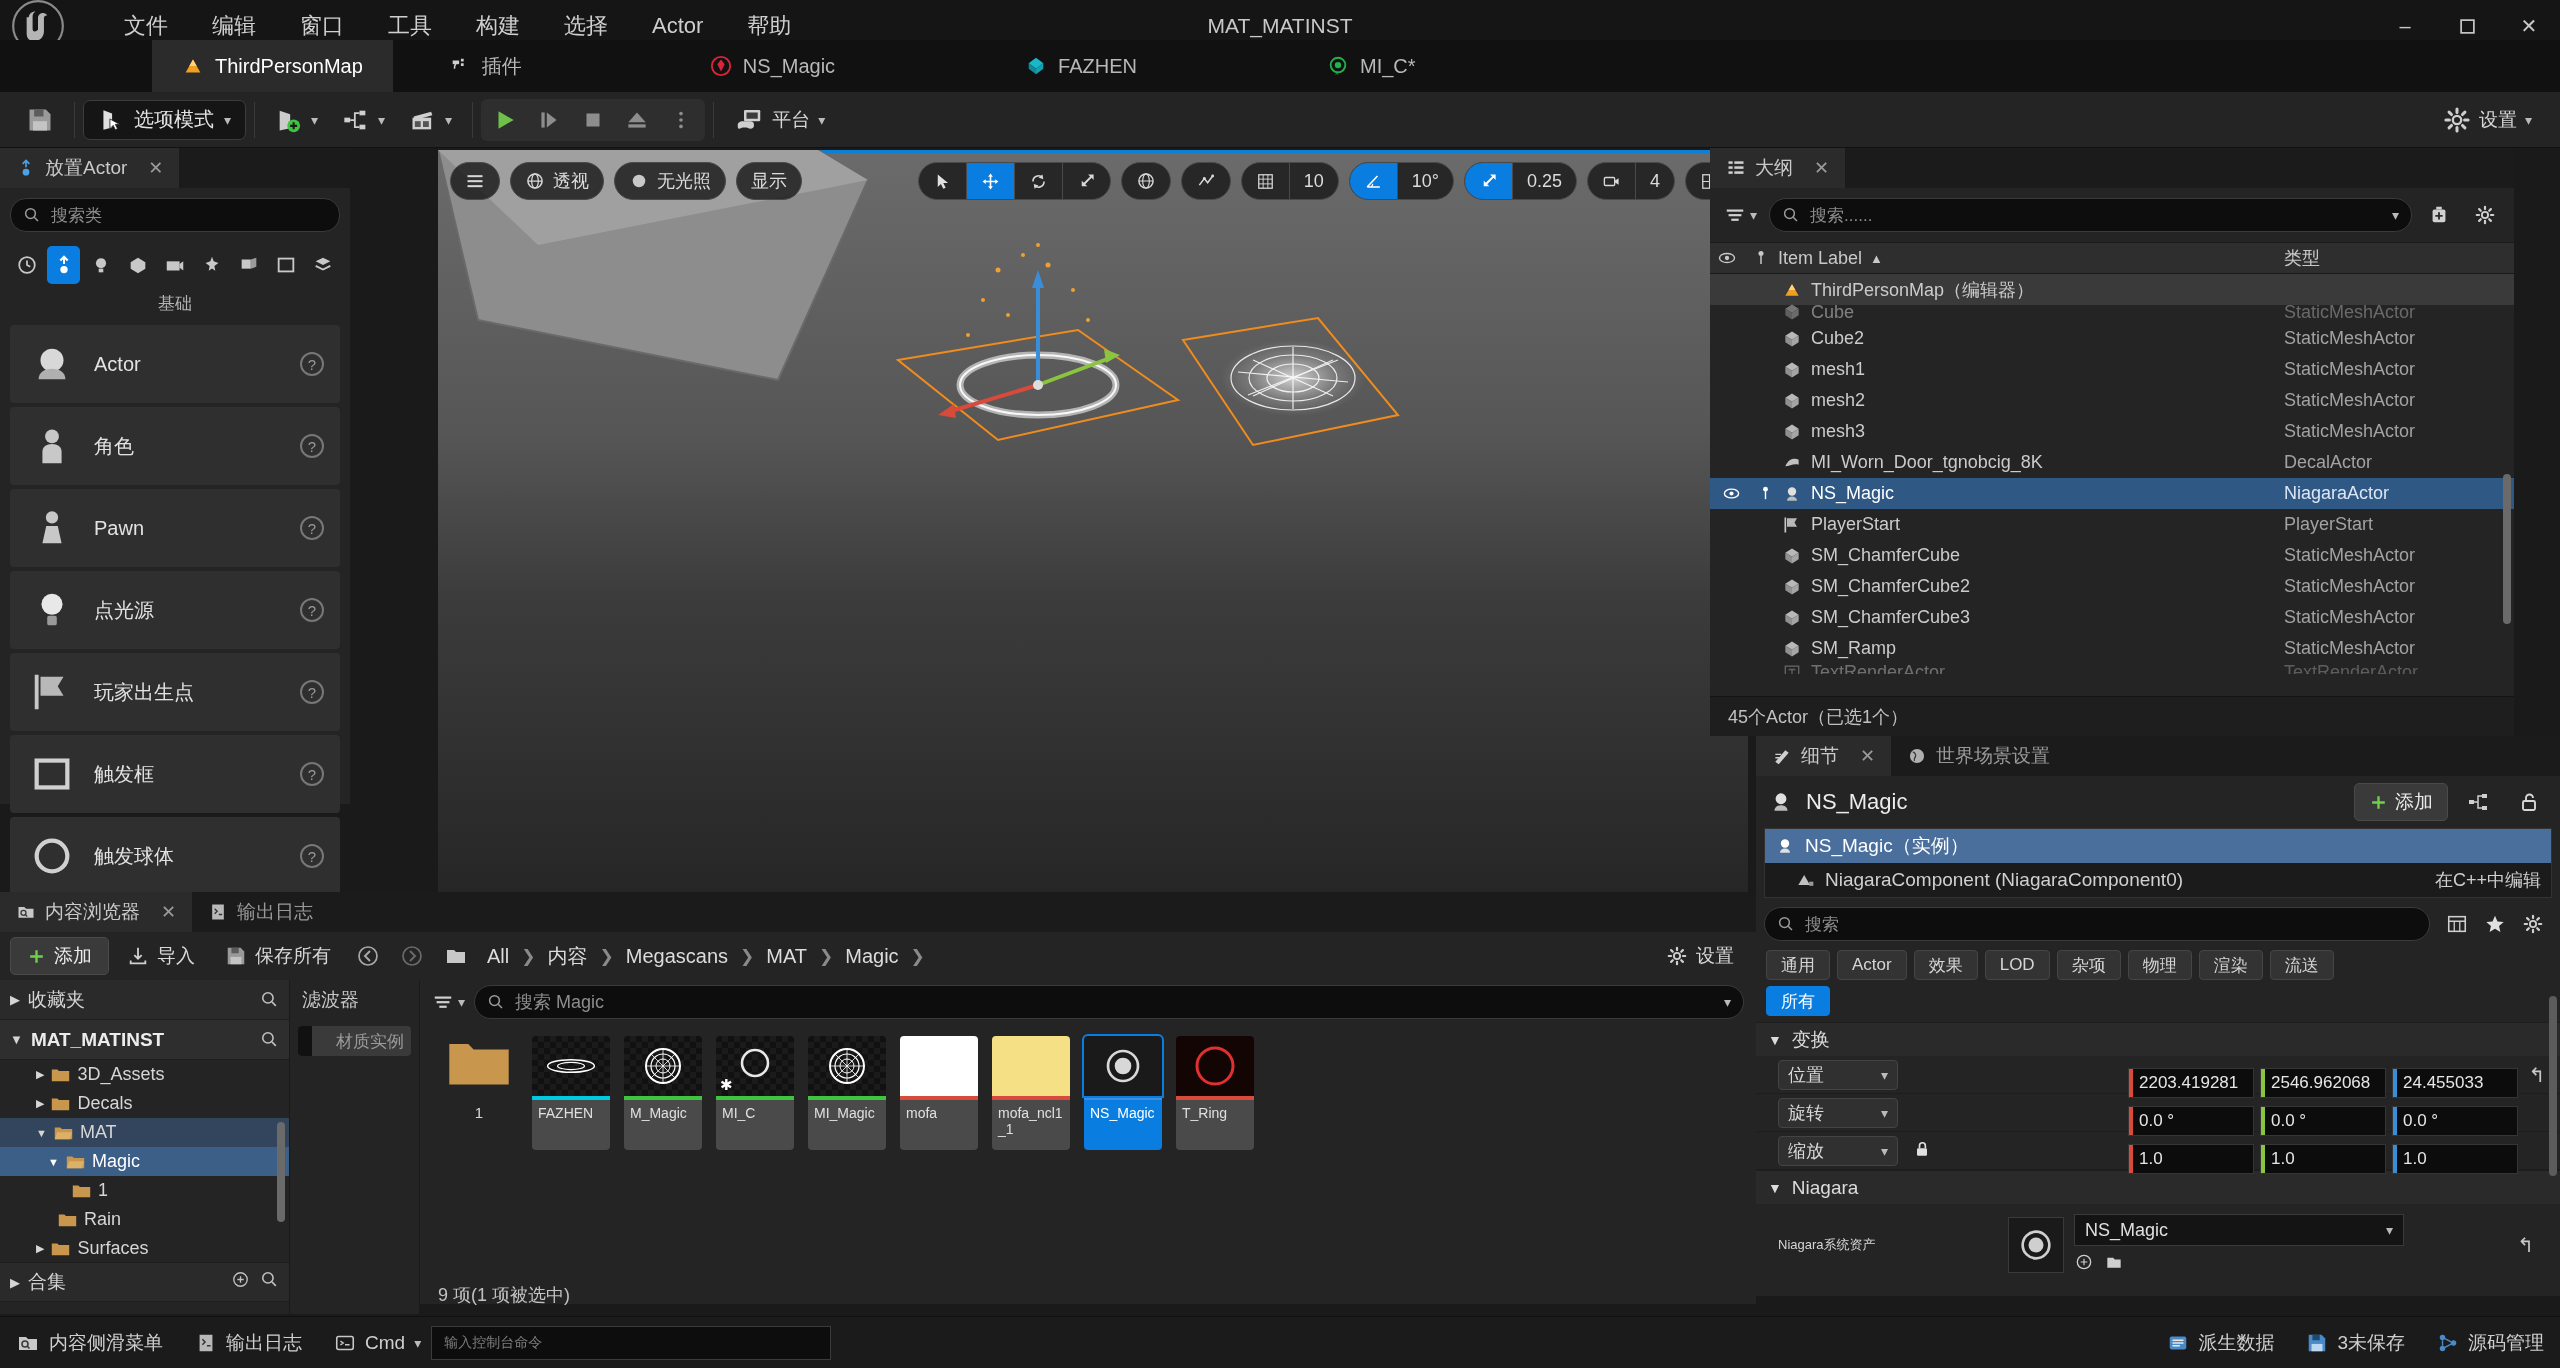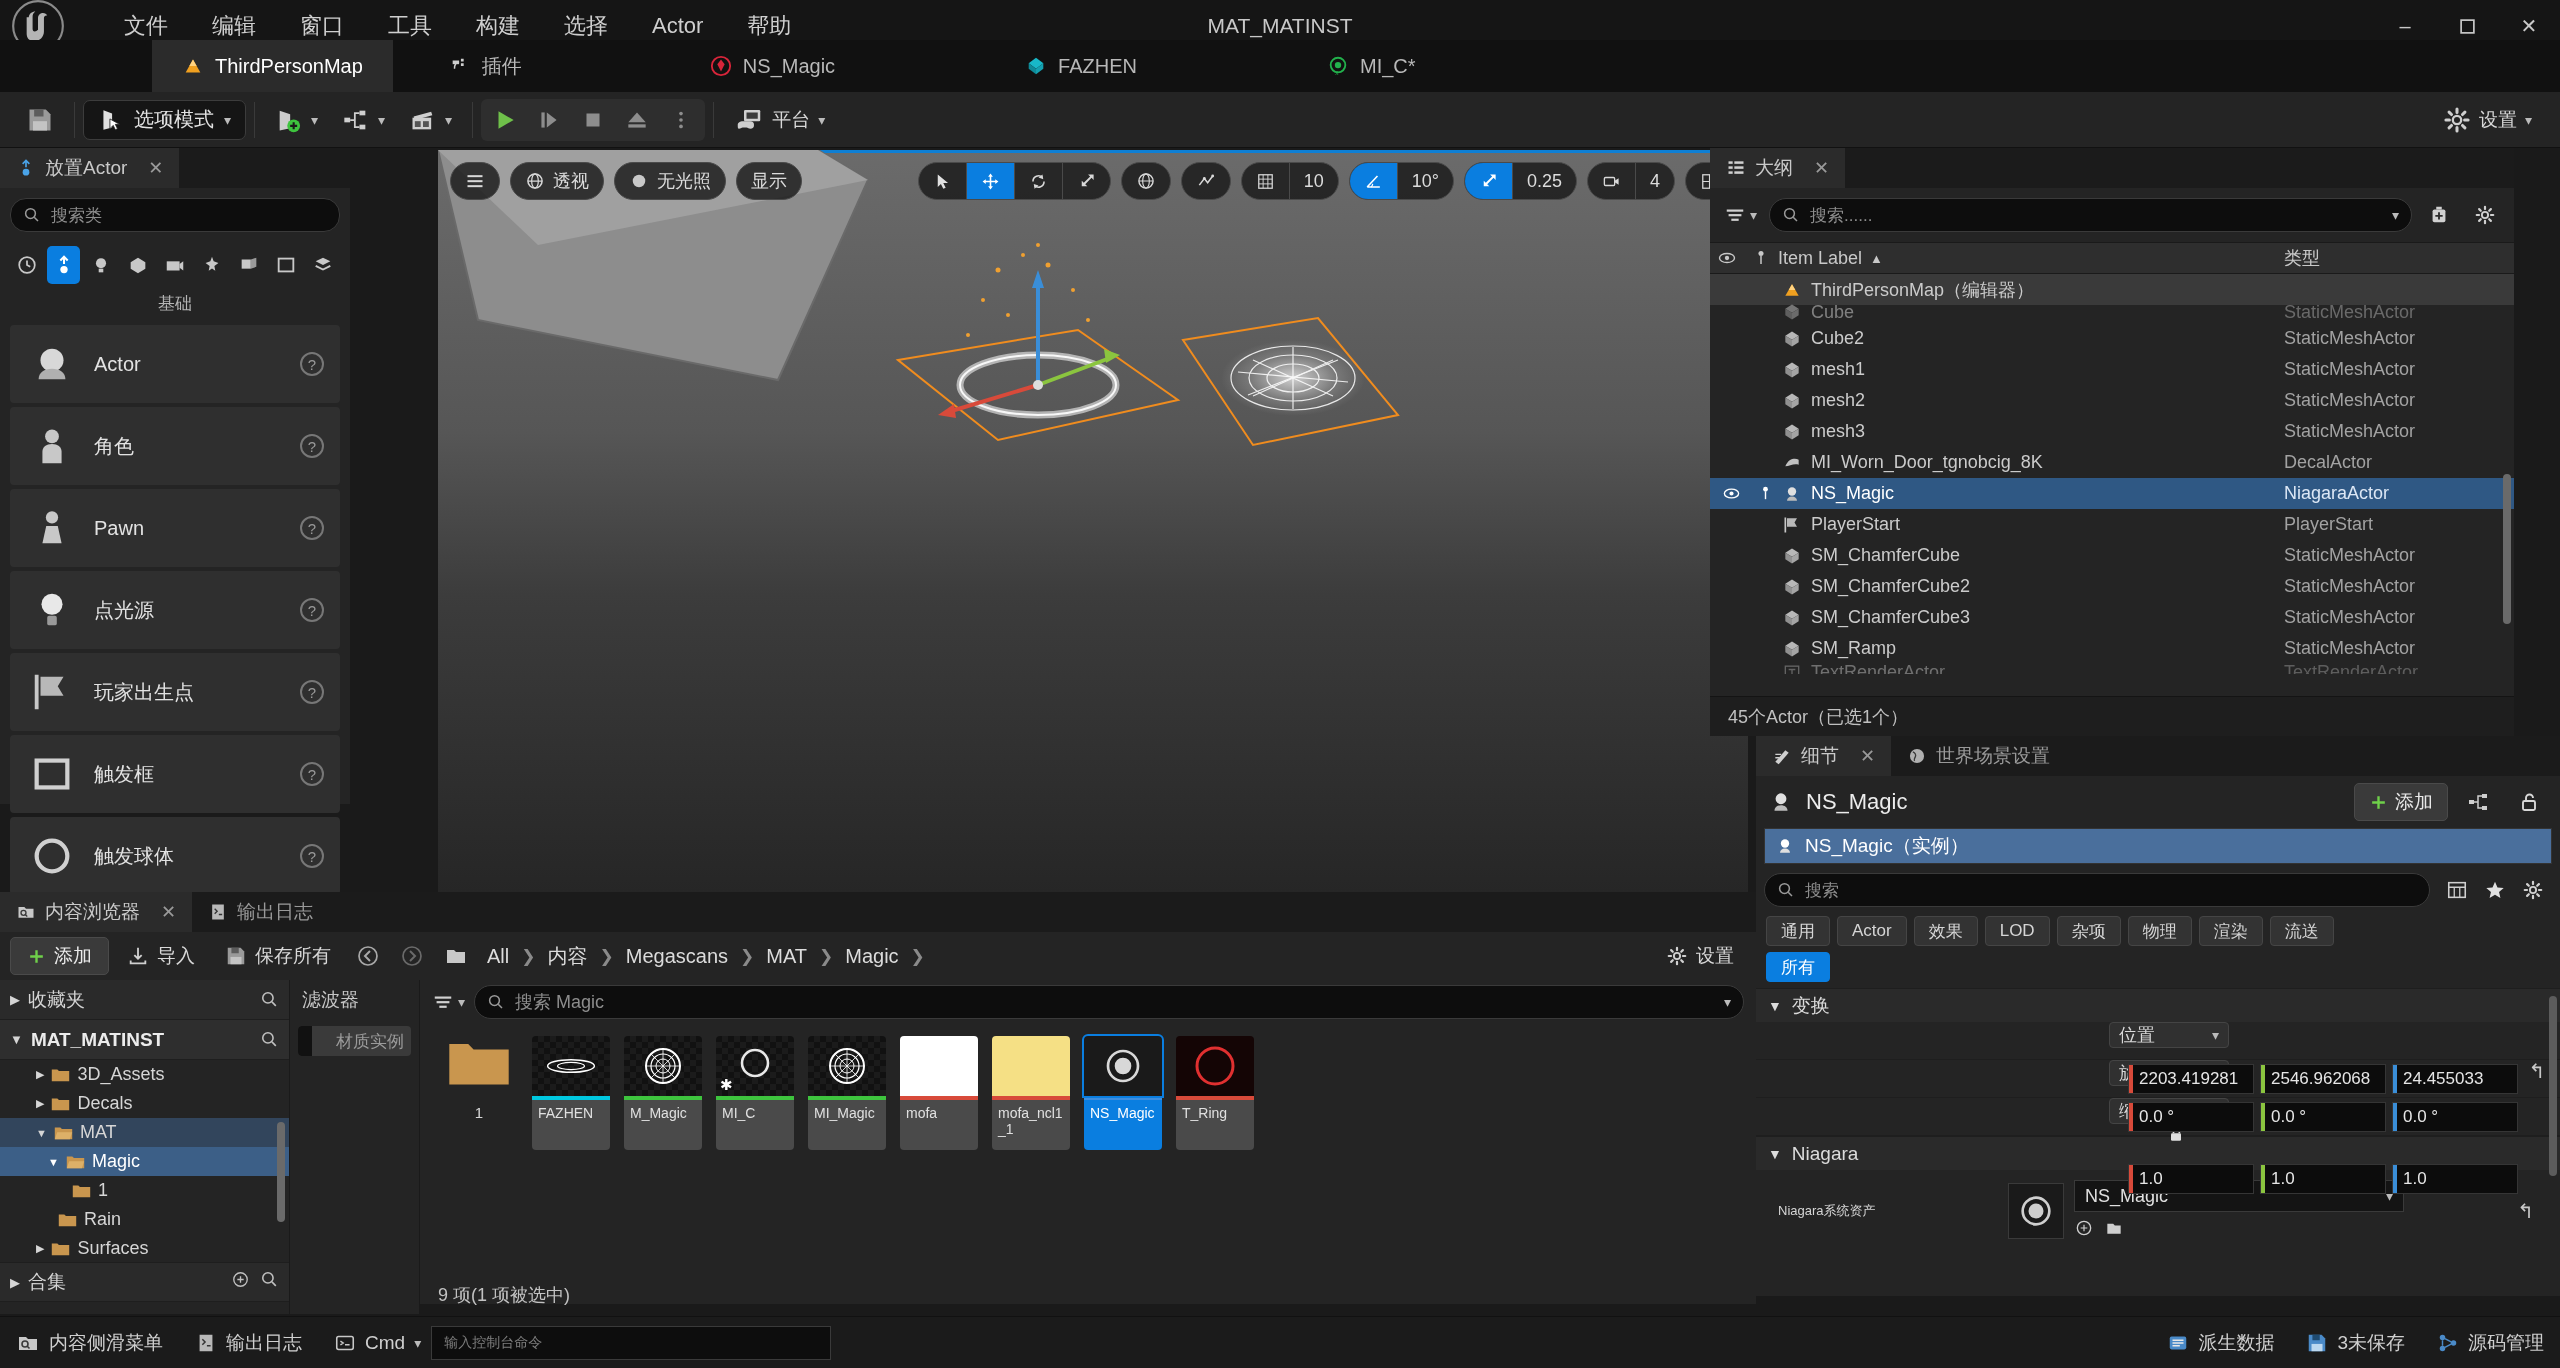--- a/index.html
+++ b/index.html
@@ -173,21 +173,21 @@
   .chiprow { display: flex; flex-wrap: wrap; gap: 7px; padding: 0 10px 6px 10px; }
   .chip {
     background: #333; border: 1px solid #454545; border-radius: 4px; height: 30px;
     padding: 0 14px; display: flex; align-items: center; font-size: 17px; color: #d5d5d5;
   }
   .chip.on { background: #0a7ee0; border-color: #0a7ee0; color: #fff; }
   .sect-head {
     display: flex; align-items: center; gap: 10px; height: 34px; padding: 0 12px;
     background: #2a2a2a; font-size: 19px; color: #dcdcdc; border-top: 1px solid #1e1e1e;
   }
-  .prop-row { display: flex; align-items: center; height: 38px; padding: 0 0 0 22px; border-bottom: 1px solid #1e1e1e; flex-direction: column; }
+  .prop-row { display: flex; align-items: center; height: 38px; padding: 0 0 0 22px; border-bottom: 1px solid #1e1e1e; }
   .prop-name {
     width: 120px; height: 30px; background: #303030; border: 1px solid #444; border-radius: 4px;
     display: flex; align-items: center; justify-content: space-between; padding: 0 9px; font-size: 18px; color: #dadada;
   }
   .prop-vals { margin-left: auto; display: flex; align-items: center; gap: 6px; padding-right: 10px; }
   .vfield {
     width: 126px; height: 30px; background: #0c0c0c; border: 1px solid #353535;
     display: flex; align-items: center; font-size: 17px; color: #e6e6e6; padding-left: 10px; position: relative; margin-top: 16px;
   }
   .vfield::before { content:''; position: absolute; left: 0; top: 0; bottom: 0; width: 4px; }
@@ -1057,20 +1057,28 @@
         </svg>
       </div>
   </div>
   <div class="comp-list">
     <div class="comp-row sel">
       <svg width="20" height="20" viewBox="0 0 24 24">
           <circle cx="12" cy="9" r="5" fill="#fff"></circle>
           <path d="M6 20c0-3 2.6-5 6-5s6 2 6 5z" fill="#e0e0e0"></path>
         </svg>
       <span>NS_Magic（实例）</span>
+    </div>
+    <div class="comp-row" style="padding-left:30px">
+      <svg width="20" height="20" viewBox="0 0 24 24">
+          <path d="M11 6 L18 18 H4 Z" fill="#c0c0c0"></path>
+          <rect x="17" y="14" width="5" height="5" fill="#9a9a9a"></rect>
+        </svg>
+      <span>NiagaraComponent (NiagaraComponent0)</span>
+      <span class="rt">在C++中编辑</span>
     </div>
   </div>
   <div style="display:flex;align-items:center;padding-right:8px">
     <div class="det-search">
       <svg width="18" height="18" viewBox="0 0 24 24">
           <circle cx="10" cy="10" r="6.5" fill="none" stroke="#9a9a9a" stroke-width="2"></circle>
           <path d="M15 15l5 5" stroke="#9a9a9a" stroke-width="2"></path>
         </svg>
       <span>搜索</span>
     </div>

